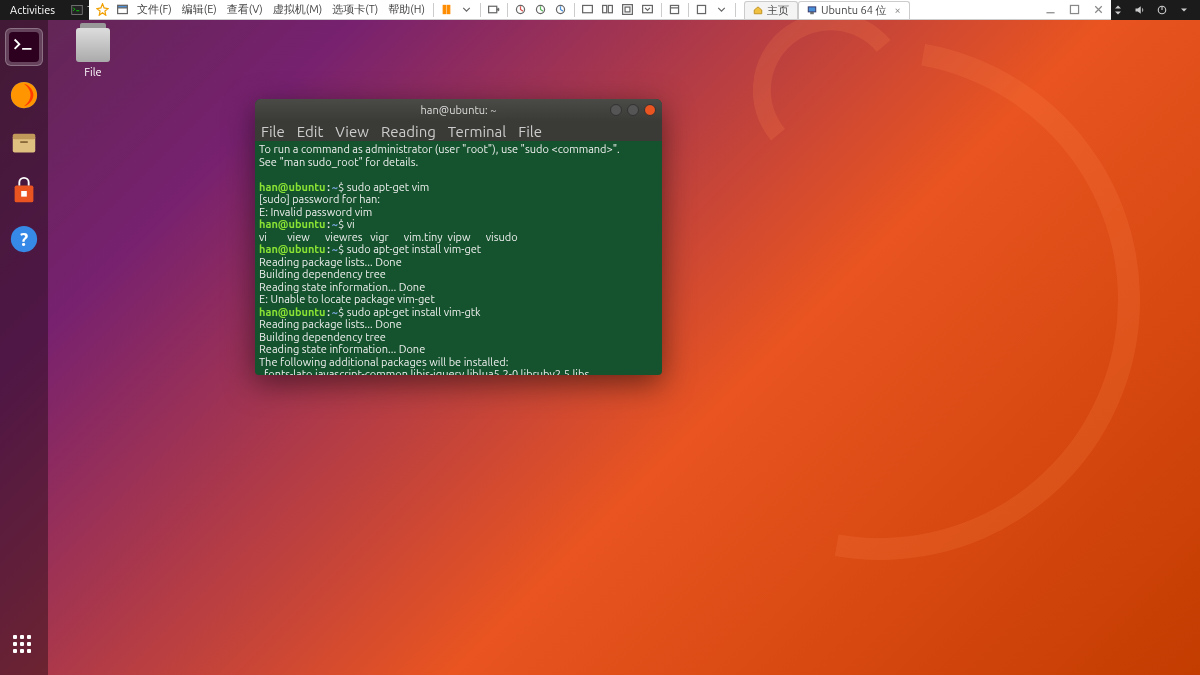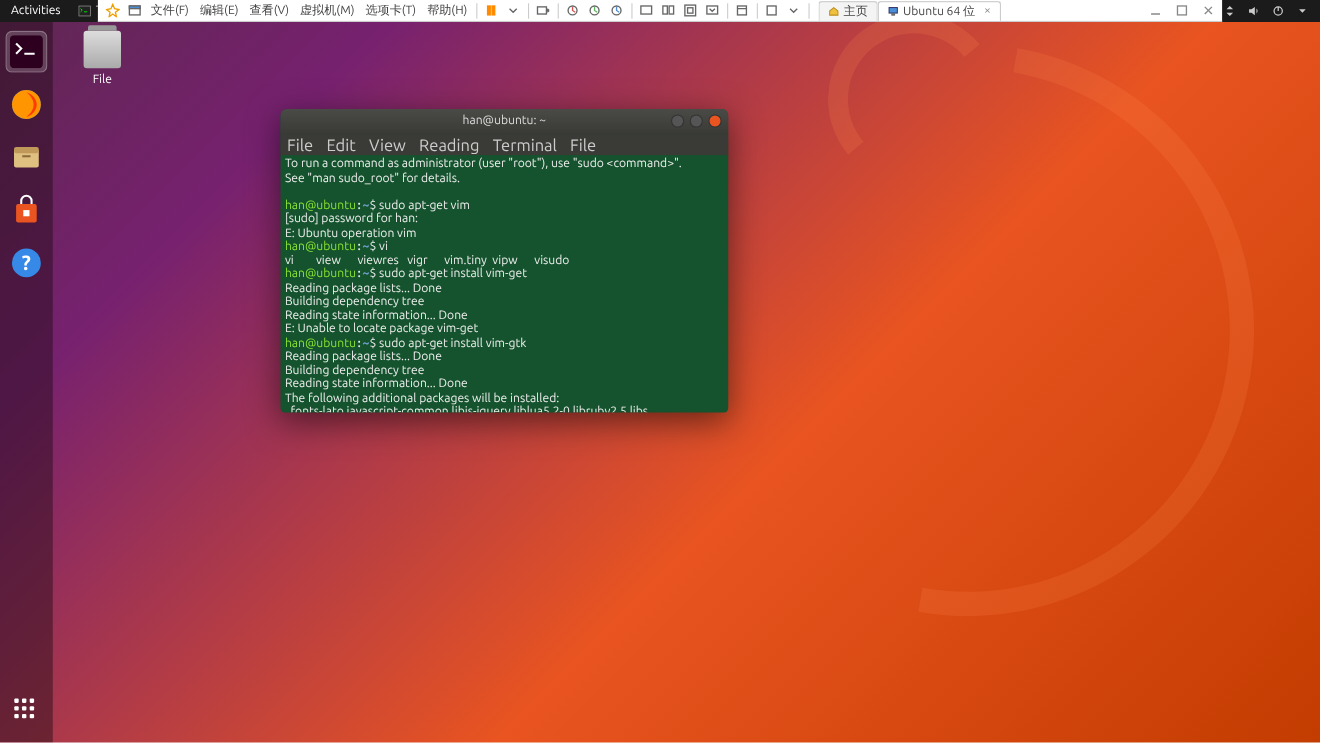--- a/index.html
+++ b/index.html
@@ -46,21 +46,21 @@
 
   
   .term{position:absolute;left:255px;top:99px;width:407px;height:276px;background:#14532d;border-radius:6px 6px 4px 4px;box-shadow:0 8px 30px rgba(0,0,0,.5);z-index:6;display:flex;flex-direction:column;overflow:hidden}
   .term .titlebar{height:22px;background:linear-gradient(#4a4a46,#3a3a36);display:flex;align-items:center;justify-content:center;position:relative;color:#ddd;font-size:11px}
   .term .wbtns{position:absolute;right:6px;display:flex;gap:5px}
   .term .wbtn{width:12px;height:12px;border-radius:50%;background:#555;border:1px solid #333}
   .term .wbtn.close{background:#e95420}
   .term .menubar{height:20px;background:#3a3a36;display:flex;align-items:center;padding:0 6px;gap:12px;color:#ccc;font-size:15px}
   .term .menubar span{cursor:pointer}
   .term .body{flex:1;padding:2px 4px;font-family:"Ubuntu Mono","DejaVu Sans Mono",monospace;font-size:11px;line-height:12.5px;color:#eee;overflow:hidden;white-space:pre-wrap}
-  .pr-u{color:#8ae234;font-weight:normal}
+  .pr-u{color:#8ae234;font-weight:bold}
   .pr-p{color:#729fcf;font-weight:bold}
 </style>
 </head>
 <body>
 
 <div class="swirl"></div>
 
 <div class="gnome-top">
   <div class="act">Activities</div>
   <div class="apptab">
@@ -291,21 +291,21 @@
     <span>View</span>
     <span>Reading</span>
     <span>Terminal</span>
     <span>File</span>
   </div>
   <div class="body"><span>To run a command as administrator (user "root"), use "sudo &lt;command&gt;".</span>
 <span>See "man sudo_root" for details.</span>
 
 <span class="pr-u">han@ubuntu</span>:<span class="pr-p">~</span><span>$</span><span> sudo apt-get vim</span>
 <span>[sudo] password for han:</span>
-<span>E: Ubuntu operation vim</span>
+<span>E: Invalid password vim</span>
 <span class="pr-u">han@ubuntu</span>:<span class="pr-p">~</span><span>$</span><span> vi</span>
 <span>vi        view      viewres   vigr      vim.tiny  vipw      visudo</span>
 <span class="pr-u">han@ubuntu</span>:<span class="pr-p">~</span><span>$</span><span> sudo apt-get install vim-get</span>
 <span>Reading package lists... Done</span>
 <span>Building dependency tree</span>
 <span>Reading state information... Done</span>
 <span>E: Unable to locate package vim-get</span>
 <span class="pr-u">han@ubuntu</span>:<span class="pr-p">~</span><span>$</span><span> sudo apt-get install vim-gtk</span>
 <span>Reading package lists... Done</span>
 <span>Building dependency tree</span>

